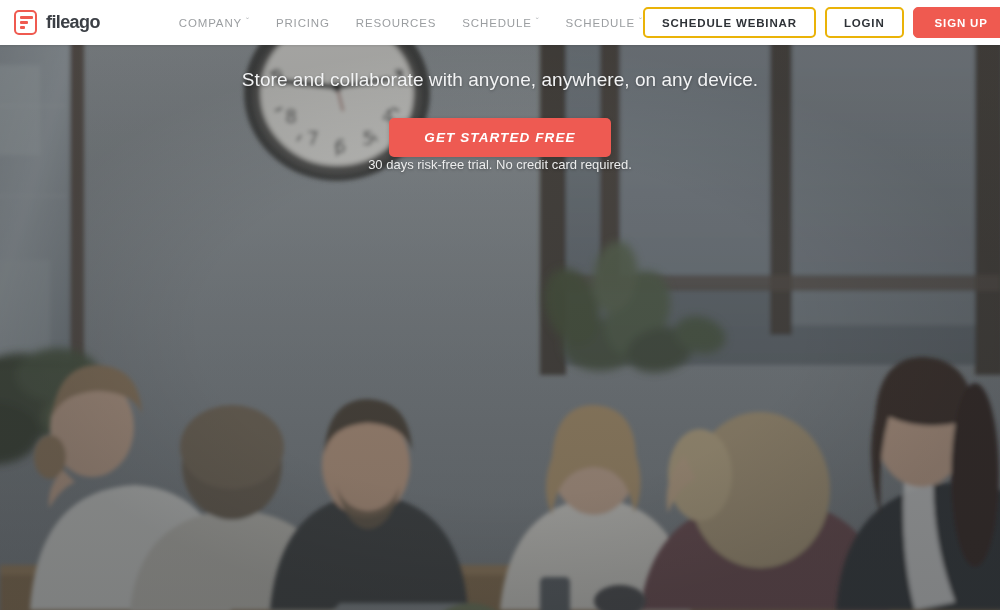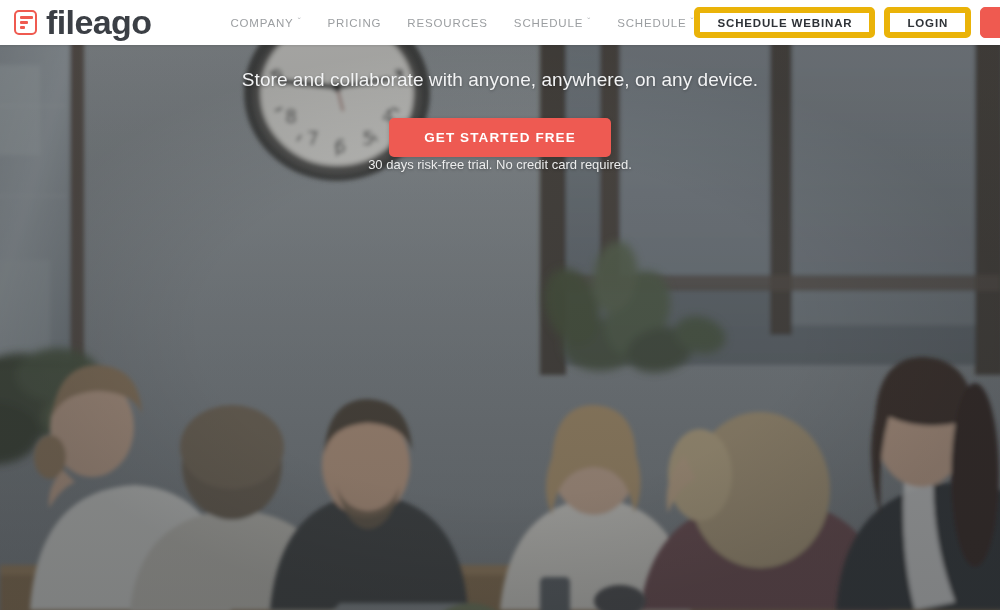--- a/index.html
+++ b/index.html
@@ -19,35 +19,35 @@
   .brand{ display:flex; align-items:center; margin-left:14px; gap:9px; cursor:pointer; }
   .logo-mark{
     width:23px; height:25px; border:2.5px solid #ef5a50; border-radius:5px;
     display:flex; flex-direction:column; justify-content:center; padding-left:3.5px; gap:2.5px;
   }
   .logo-mark i{ display:block; background:#ef5a50; border-radius:1px; height:2.6px; }
   .logo-mark i.l1{ width:13px; }
   .logo-mark i.l2{ width:8px; }
   .logo-mark i.l3{ width:5px; }
   .brand-name{
-    font-size:34px; font-weight:bold; color:#3b3f45; letter-spacing:-0.6px;
+    font-size:18px; font-weight:bold; color:#3b3f45; letter-spacing:-0.6px;
     line-height:1; position:relative; top:-1px;
   }
 
   .nav{ display:flex; align-items:center; margin-left:79px; gap:26px; }
   .nav-item{
     display:flex; align-items:center; gap:4px;
     font-size:11.5px; letter-spacing:.85px; color:#9b9ea1; font-weight:500;
     cursor:pointer; white-space:nowrap;
   }
   .chev{ font-size:9px; color:#b3b6b9; line-height:1; position:relative; top:-1px; }
 
   .hdr-actions{ display:flex; align-items:center; gap:9px; margin-left:auto; margin-right:14px; }
   .btn-outline{
-    border:6px solid #eab308; border-radius:5px; background:#fff;
+    border:2px solid #eab308; border-radius:5px; background:#fff;
     height:31px; padding:0 17px; display:flex; align-items:center; justify-content:center;
     font-size:11.5px; font-weight:bold; letter-spacing:.85px; color:#2e3237; cursor:pointer;
     white-space:nowrap;
   }
   .btn-solid{
     border:1px solid #ef5a50; border-radius:5px; background:#ef5a50;
     height:31px; padding:0 21px; display:flex; align-items:center; justify-content:center;
     font-size:11.5px; font-weight:bold; letter-spacing:.85px; color:#ffffff; cursor:pointer;
     white-space:nowrap;
   }
@@ -75,20 +75,21 @@
   .subheadline{
     margin-top:24px; font-size:19px; font-weight:400; color:#f2f3f4;
     letter-spacing:.05px; text-shadow:0 1px 3px rgba(0,0,0,.30);
   }
   .cta{
     margin-top:27px; background:#ee5a52; color:#ffffff; border:none; border-radius:5px;
     height:39px; padding:0 35px; display:flex; align-items:center; justify-content:center;
     font-size:13.5px; font-weight:bold; letter-spacing:1.1px; cursor:pointer;
     font-family:"Liberation Sans", sans-serif;
     box-shadow:0 1px 4px rgba(0,0,0,.18);
+    font-style:italic;
   }
   .note{
     font-size:13px; color:#eceded; font-weight:400;
     text-shadow:0 1px 3px rgba(0,0,0,.35);
   }
 </style>
 </head>
 <body>
 
 <div class="header">

